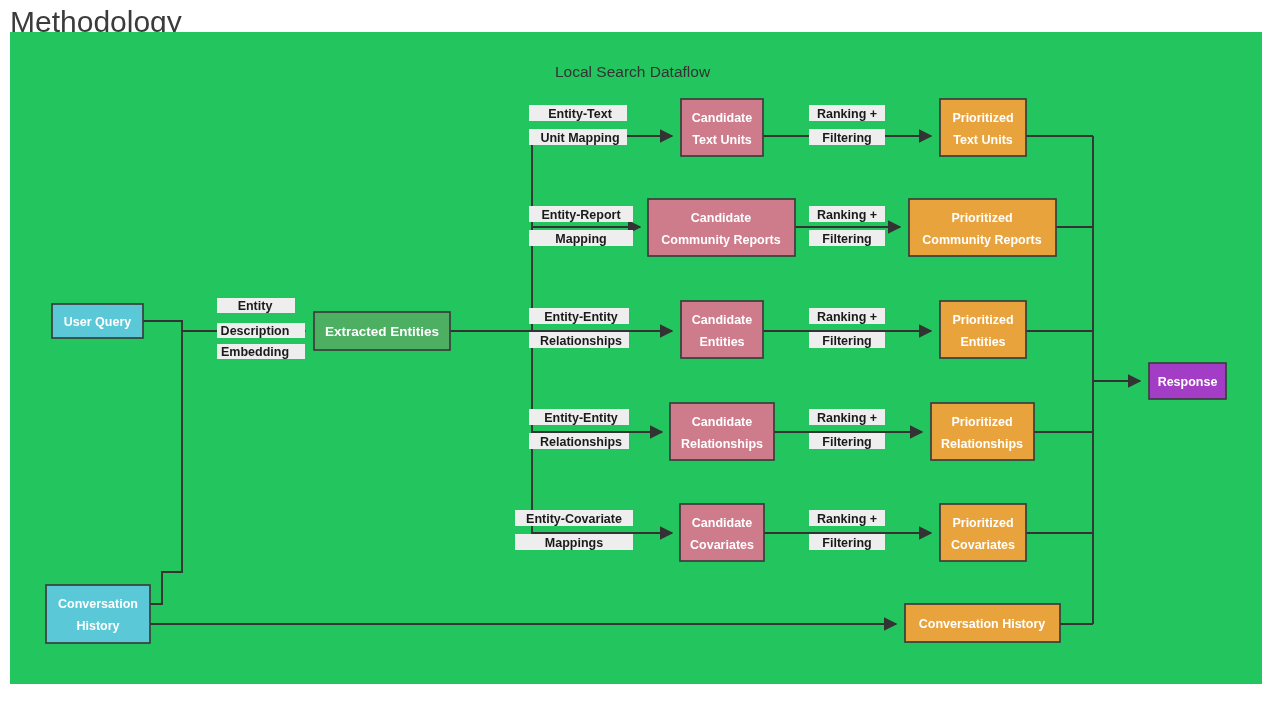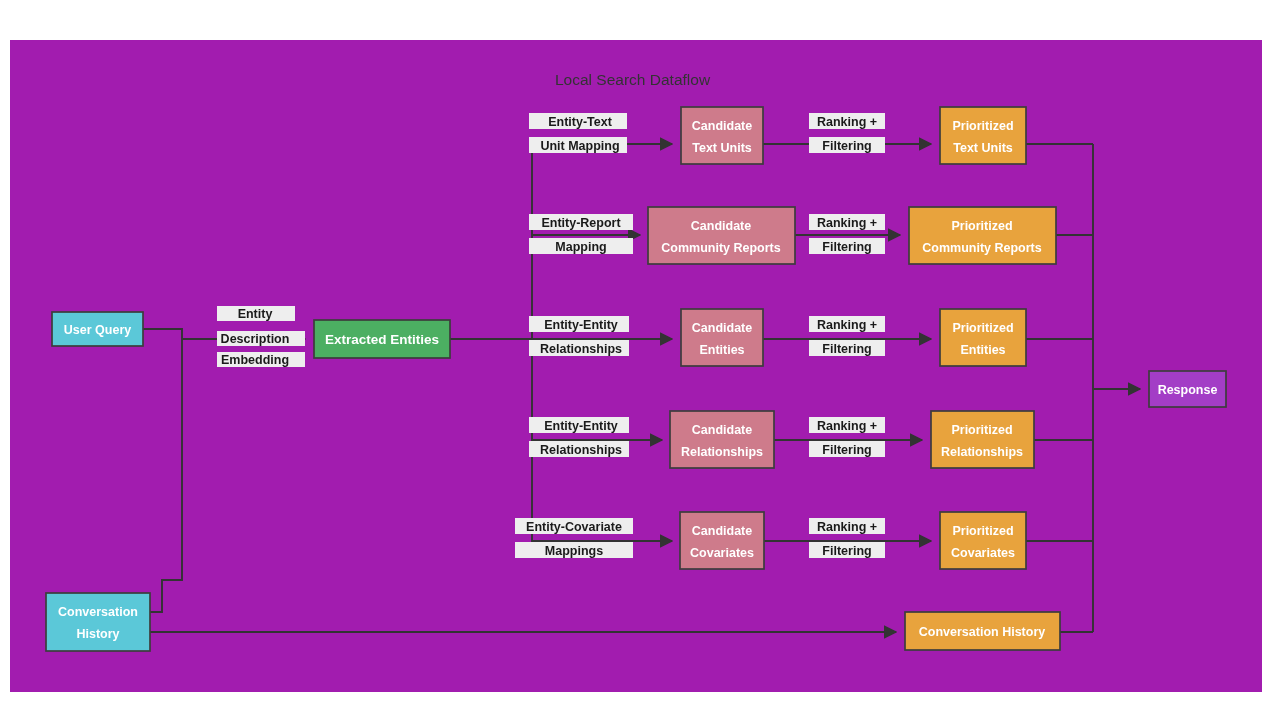--- a/index.html
+++ b/index.html
@@ -24,24 +24,24 @@
     font-size: 30px;
     font-weight: 400;
     color: #3b3b3b;
     letter-spacing: 0px;
     line-height: 40px;
     white-space: nowrap;
   }
   #canvas {
     position: absolute;
     left: 10px;
-    top: 40px;
+    top: 32px;
     width: 1252px;
     height: 652px;
-    background: #a21caf;
+    background: #22c55e;
   }
   #diagram-svg {
     position: absolute;
     left: 0; top: 0;
     width: 1252px;
     height: 652px;
     display: block;
   }
   .diagram-title {
     font-family: "Liberation Sans", sans-serif;
@@ -68,20 +68,21 @@
     fill: none;
   }
   .edge-lbl-bg { fill: #eeeeee; }
   .node-rect { stroke: #3d3d3d; stroke-width: 1.7; }
 </style>
 </head>
 <body>
 
 <div id="page">
 
+  <div id="page-title">Methodology</div>
 
   <div id="canvas">
     <svg id="diagram-svg" viewBox="0 0 1252 652" xmlns="http://www.w3.org/2000/svg">
       <defs>
         <marker id="arrow" viewBox="0 0 10 10" refX="9" refY="5" markerWidth="7" markerHeight="7" orient="auto-start-reverse">
           <path d="M 0 0 L 10 5 L 0 10 z" fill="#333333"></path>
         </marker>
       </defs>
 
       <text class="diagram-title" x="545" y="45">Local Search Dataflow</text>

